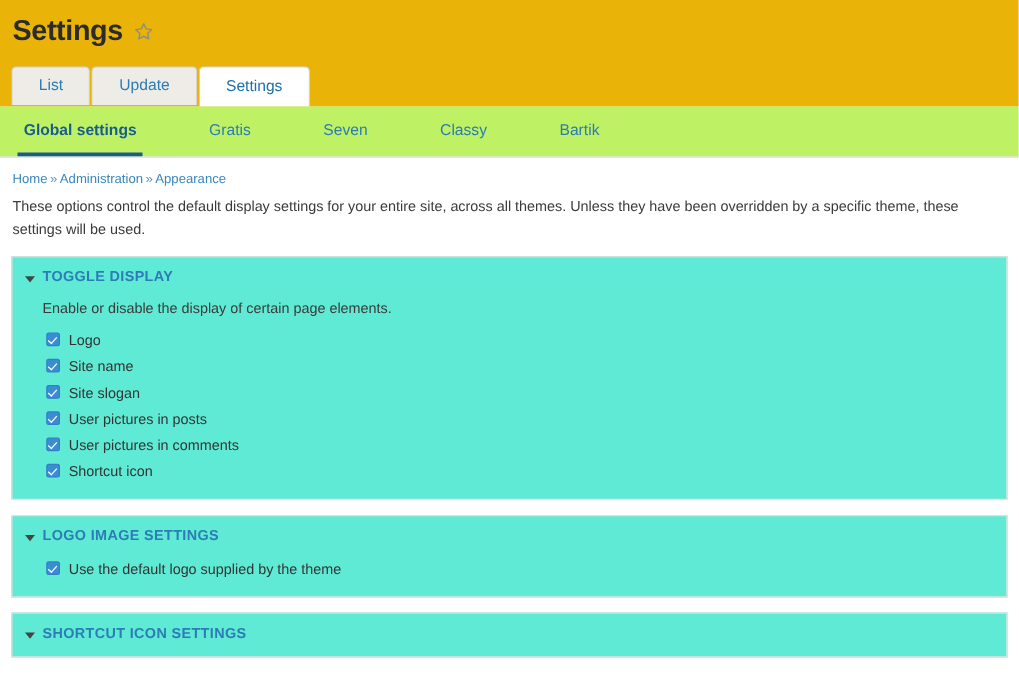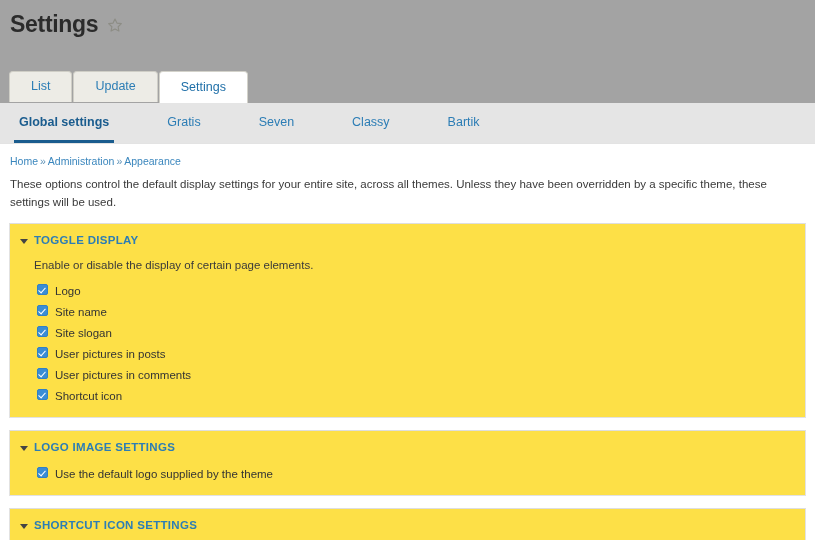--- a/index.html
+++ b/index.html
@@ -12,24 +12,24 @@
     overflow: hidden;
     background: #ffffff;
     font-family: "Liberation Sans", sans-serif;
     font-size: 12px;
     color: #3b3b3b;
     -webkit-font-smoothing: antialiased;
   }
 
   
   .page-header {
-    background: #a3a3a3;
+    background: #eab308;
     padding: 0;
     position: relative;
-    height: 103px;
+    height: 85px;
     box-sizing: border-box;
   }
   .title-row {
     display: flex;
     align-items: center;
     padding: 10px 0 0 10px;
     height: 38px;
     box-sizing: border-box;
   }
   .page-title {
@@ -78,21 +78,21 @@
     background: #ffffff;
     color: #1f6fa8;
     border-color: #d3d2ca;
     height: 32px;
     padding-top: 8px;
     z-index: 2;
   }
 
   
   .subnav-wrap {
-    background: #e5e5e5;
+    background: #bef264;
     border-bottom: 1px solid #e3e3e3;
     height: 41px;
     box-sizing: border-box;
   }
   .subnav {
     display: flex;
     align-items: center;
     padding-left: 14px;
     height: 100%;
   }
@@ -138,21 +138,21 @@
     color: #3a3a3a;
     line-height: 18px;
     padding: 7px 3px 0 1px;
     max-width: 802px;
   }
 
   
   .panel {
     border: 1px solid #e2e2e2;
     border-top: 1px solid #dedede;
-    background: #fde047;
+    background: #5eead4;
     margin-top: 12px;
     padding: 9px 0 10px 0;
     box-sizing: border-box;
   }
   .panel-header {
     display: flex;
     align-items: center;
     padding: 0 0 0 10px;
     cursor: pointer;
   }

